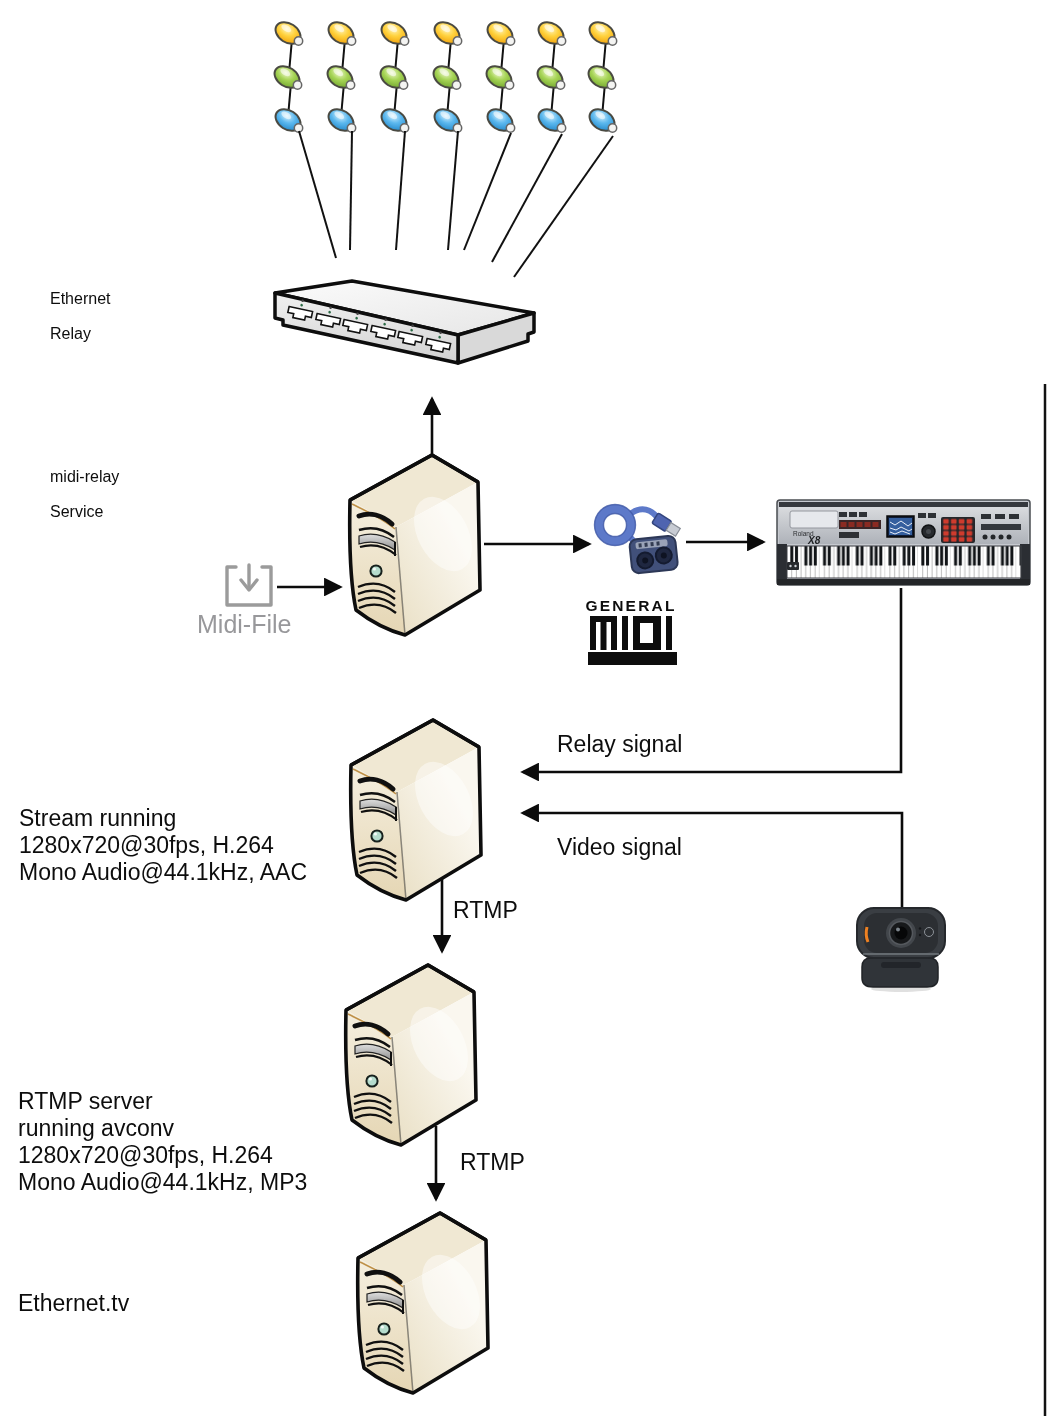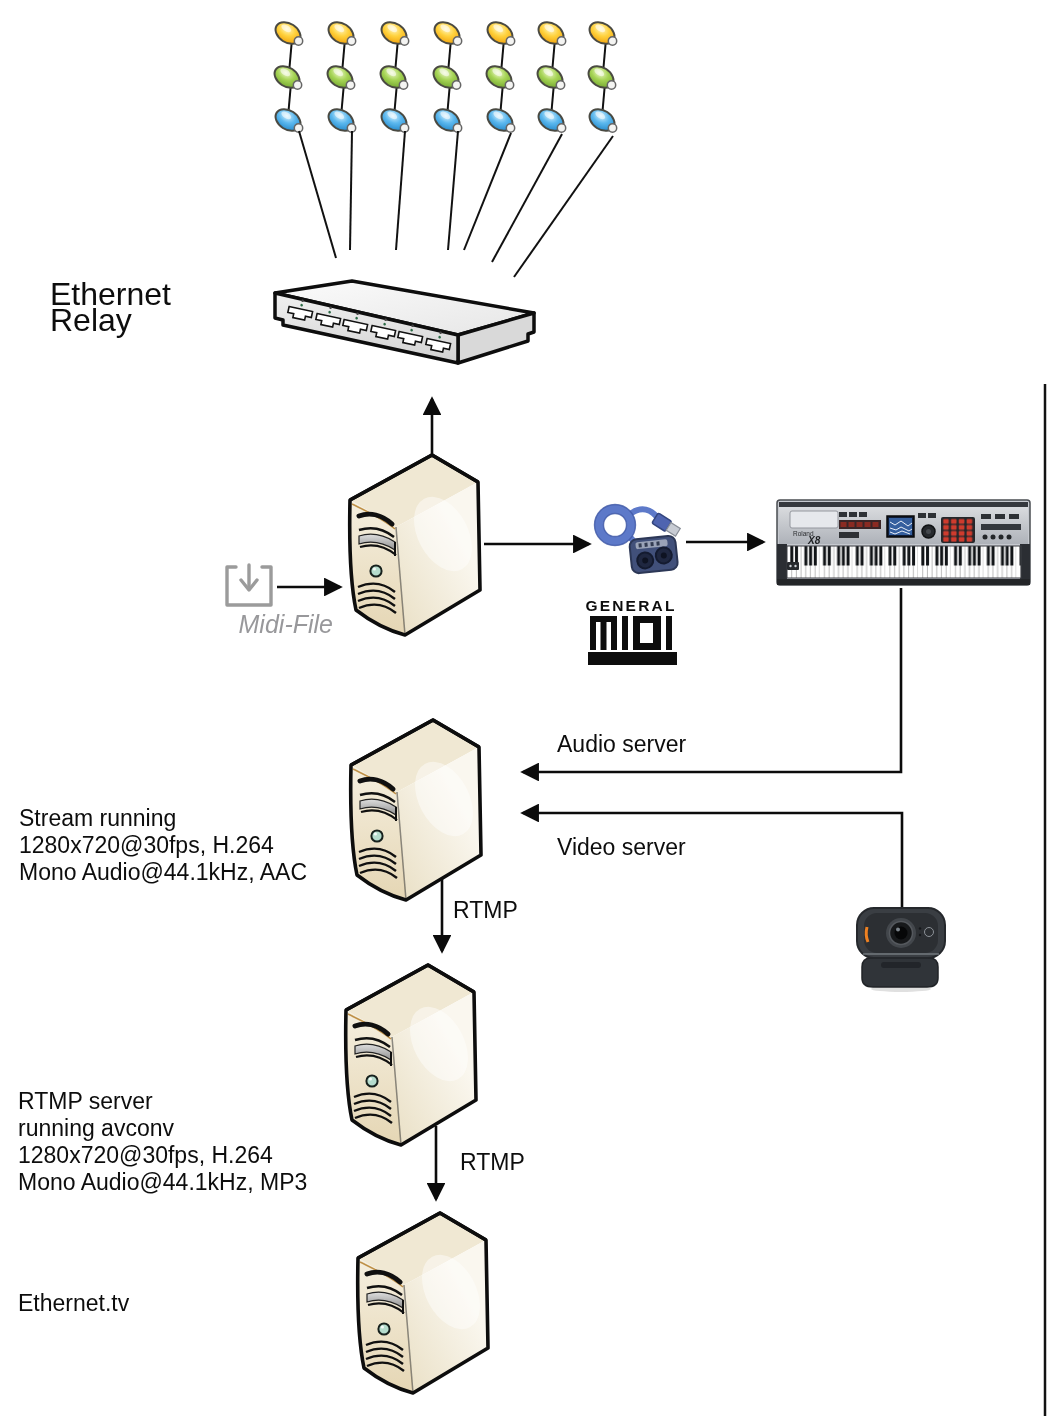--- a/index.html
+++ b/index.html
@@ -1,21 +1,21 @@
 <!DOCTYPE html>
 <html><head>
 <meta charset="utf-8">
 <style>
   html,body{margin:0;padding:0;background:#fff;}
   .canvas{position:relative;width:1048px;height:1416px;background:#fff;overflow:hidden;
           font-family:"Liberation Sans",sans-serif;color:#0d0d0d;}
   .canvas svg{position:absolute;left:0;top:0;}
   .lbl{position:absolute;font-size:23px;line-height:27px;white-space:pre-line;color:#0d0d0d;}
-  .lbl.big{font-size:32px;line-height:26px;}
-  .lbl.gray{color:#98989b;font-size:25px;font-style:italic;text-align:right;margin-left:28px;}
+  .lbl.big{font-size:16px;line-height:35px;}
+  .lbl.gray{color:#98989b;font-size:25px;text-align:left;}
 </style>
 </head>
 <body>
 
 <div class="canvas">
 
 <svg width="1048" height="1416" viewBox="0 0 1048 1416">
   <defs>
     <radialGradient id="gy" cx="38%" cy="35%" r="75%">
       <stop offset="0%" stop-color="#fff6c0"></stop>
@@ -267,26 +267,28 @@
         <circle cx="63" cy="30" r="1.2" fill="#15171a"></circle>
     <circle cx="72" cy="27" r="4.5" fill="none" stroke="#8d9298" stroke-width="1"></circle>
     <path d="M6,49 H82" stroke="#8e959c" stroke-width="1.2"></path>
   </g>
 
   <line x1="1045" y1="384" x2="1045" y2="1416" stroke="#111" stroke-width="2.5"></line>
 </svg>
 
 <div class="lbl big" style="left:50px;top:281px;">Ethernet
 Relay</div>
+<div class="lbl big" style="left:50px;top:459px;">midi-relay
+Service</div>
 <div class="lbl gray" style="left:197px;top:611px;width:108px;">Midi-File</div>
 <div class="lbl" style="left:19px;top:805px;">Stream running
 1280x720@30fps, H.264
 Mono Audio@44.1kHz, AAC</div>
-<div class="lbl" style="left:557px;top:731px;">Audio server</div>
-<div class="lbl" style="left:557px;top:834px;">Video server</div>
+<div class="lbl" style="left:557px;top:731px;">Relay signal</div>
+<div class="lbl" style="left:557px;top:834px;">Video signal</div>
 <div class="lbl" style="left:453px;top:897px;">RTMP</div>
 <div class="lbl" style="left:18px;top:1088px;">RTMP server
 running avconv
 1280x720@30fps, H.264
 Mono Audio@44.1kHz, MP3</div>
 <div class="lbl" style="left:460px;top:1149px;">RTMP</div>
 <div class="lbl" style="left:18px;top:1290px;">Ethernet.tv</div>
 
 </div>
 

